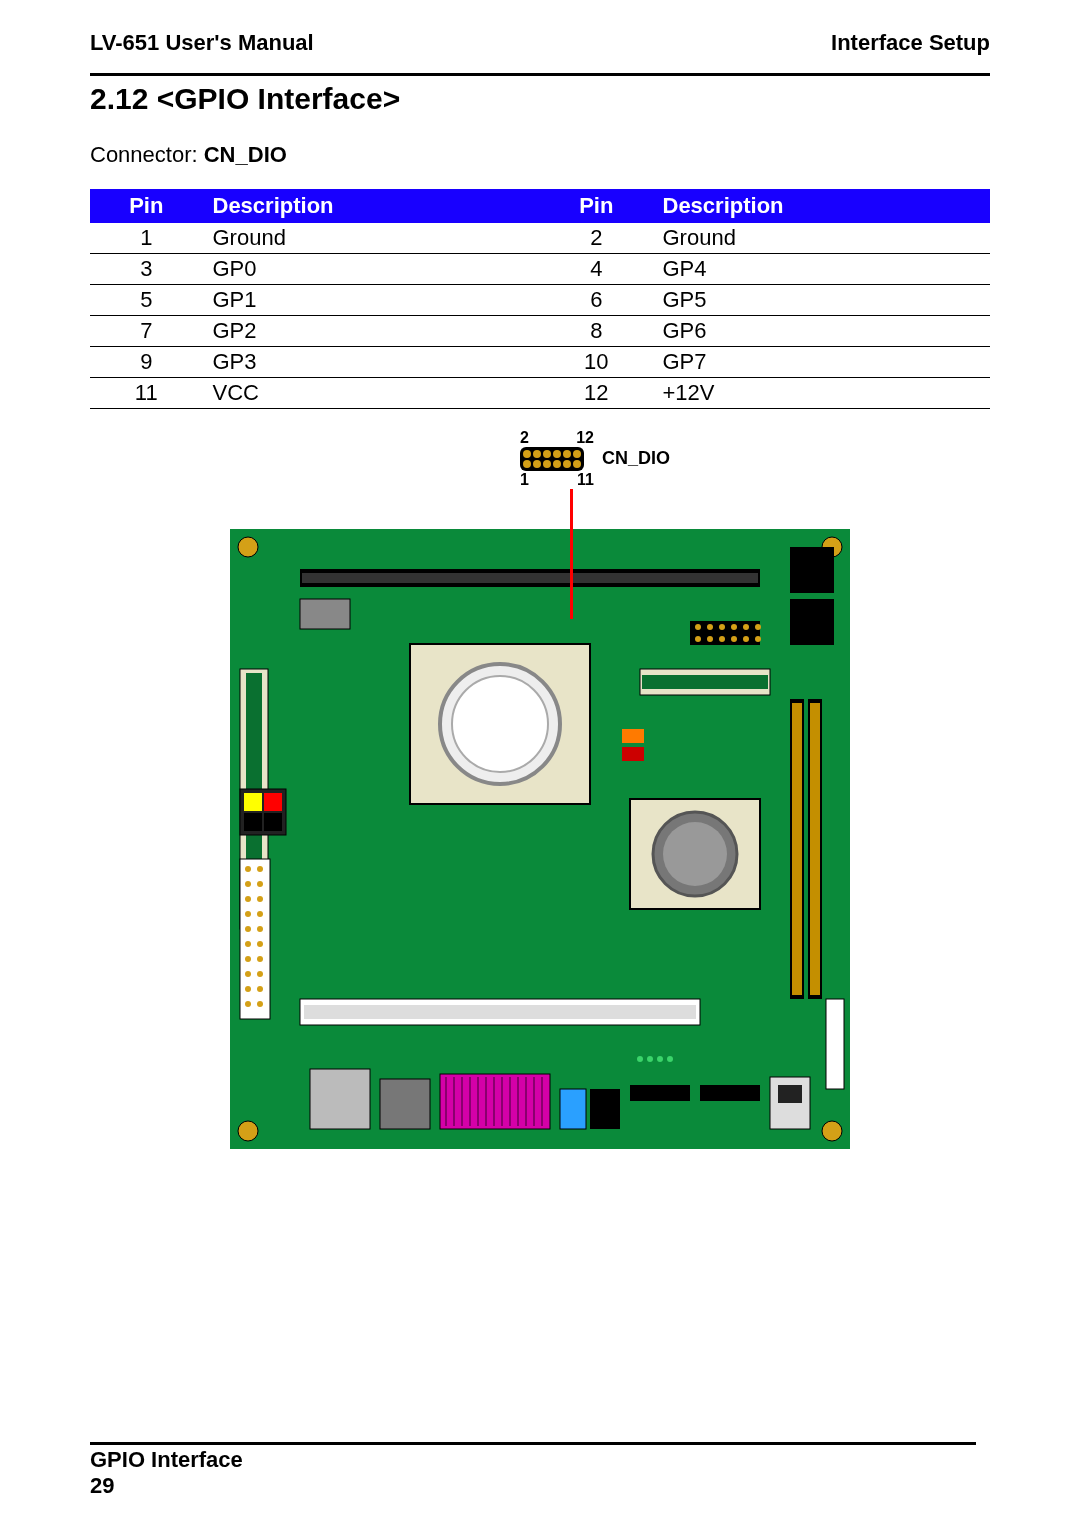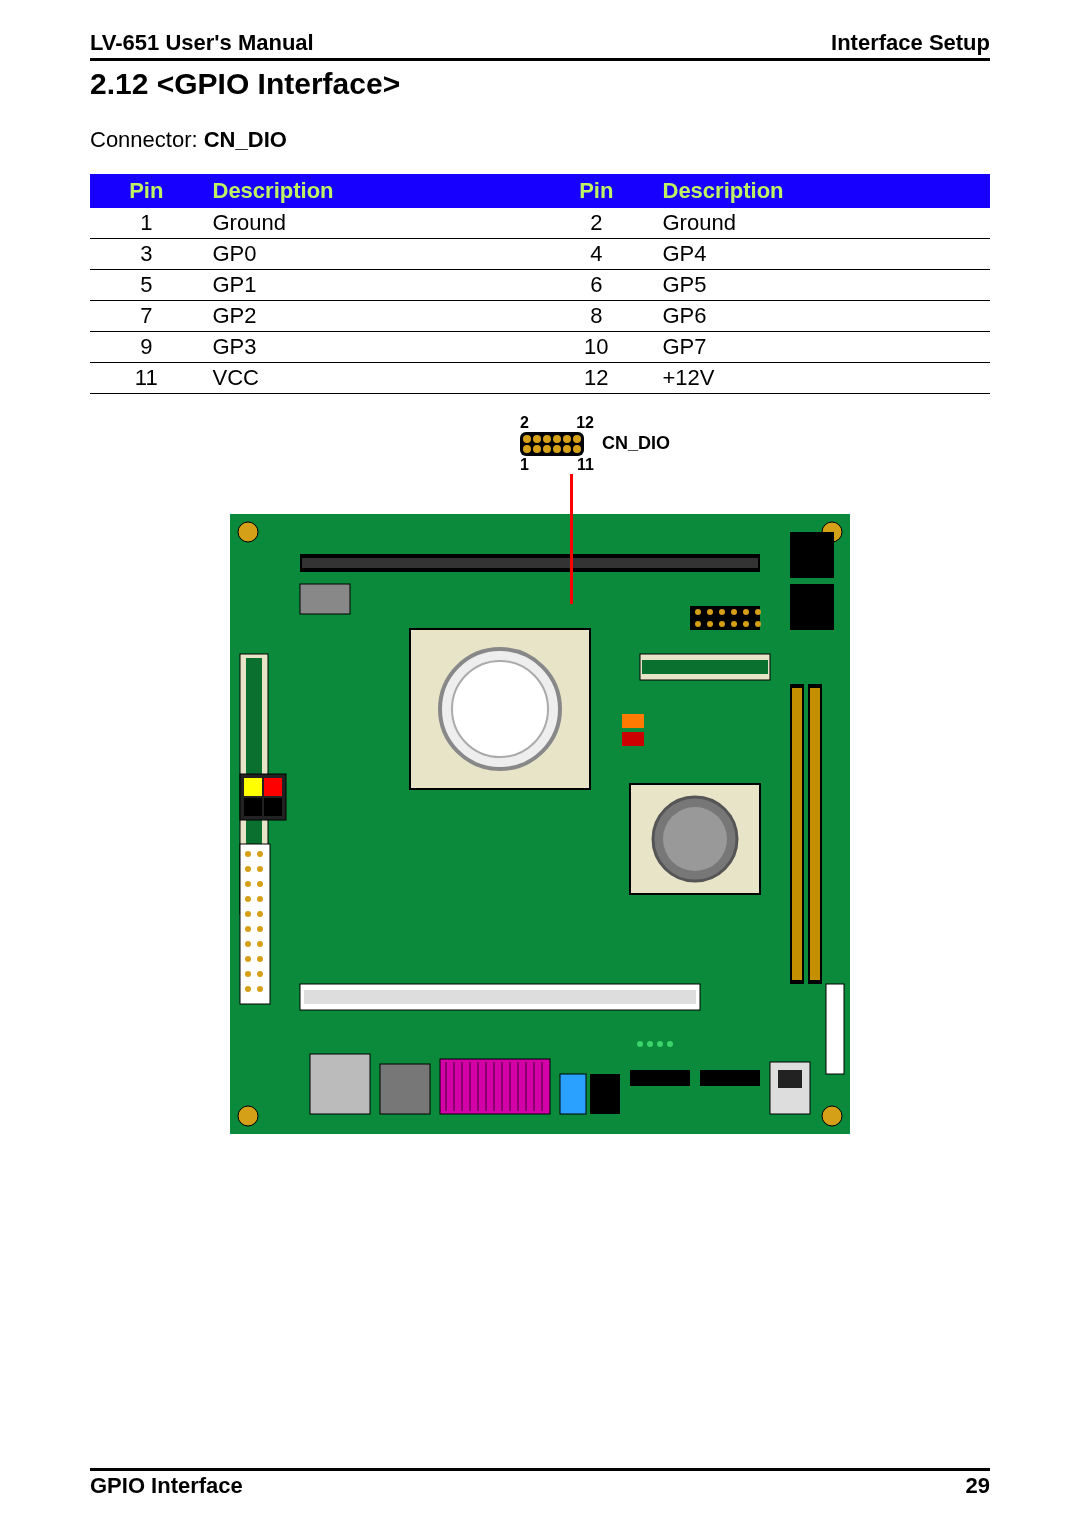--- a/index.html
+++ b/index.html
@@ -16,21 +16,21 @@
     box-sizing: border-box;
     height: 100%;
     position: relative;
   }
   .header-row {
     display: flex;
     justify-content: space-between;
     font-weight: bold;
     font-size: 22px;
     border-bottom: 3px solid #000;
-    padding-bottom: 2px;
+    padding-bottom: 17px;
   }
   .section-title {
     font-size: 30px;
     font-weight: bold;
     margin-top: 6px;
     margin-bottom: 24px;
   }
   .body-text {
     font-size: 22px;
     line-height: 1.9;
@@ -43,21 +43,21 @@
   }
   .connector-name { font-weight: bold; }
   .pin-table {
     width: 100%;
     border-collapse: collapse;
     margin-top: 18px;
     font-size: 22px;
   }
   .pin-table th {
     background: #1800ff;
-    color: #bef264;
+    color: #ffffff;
     font-weight: bold;
     text-align: left;
     padding: 4px 10px;
   }
   .pin-table th.pin-col { width: 80px; text-align: center; }
   .pin-table th.desc-col { width: 280px; }
   .pin-table td {
     padding: 2px 10px;
     border-bottom: 1px solid #000;
   }
@@ -100,27 +100,28 @@
     height: 130px;
     background: #ff0000;
   }
   .board-svg {
     margin-top: 90px;
   }
   .footer-row {
     position: absolute;
     bottom: 30px;
     left: 90px;
-    right: 90px;
+    right: 104px;
     display: flex;
     justify-content: space-between;
     font-weight: bold;
     font-size: 22px;
     border-top: 3px solid #000;
     padding-top: 2px;
+    flex-direction: column;
   }
 </style>
 </head>
 <body>
 
 <div class="page">
 
   <div class="header-row">
     <span>LV-651 User's Manual</span>
     <span>Interface Setup</span>

